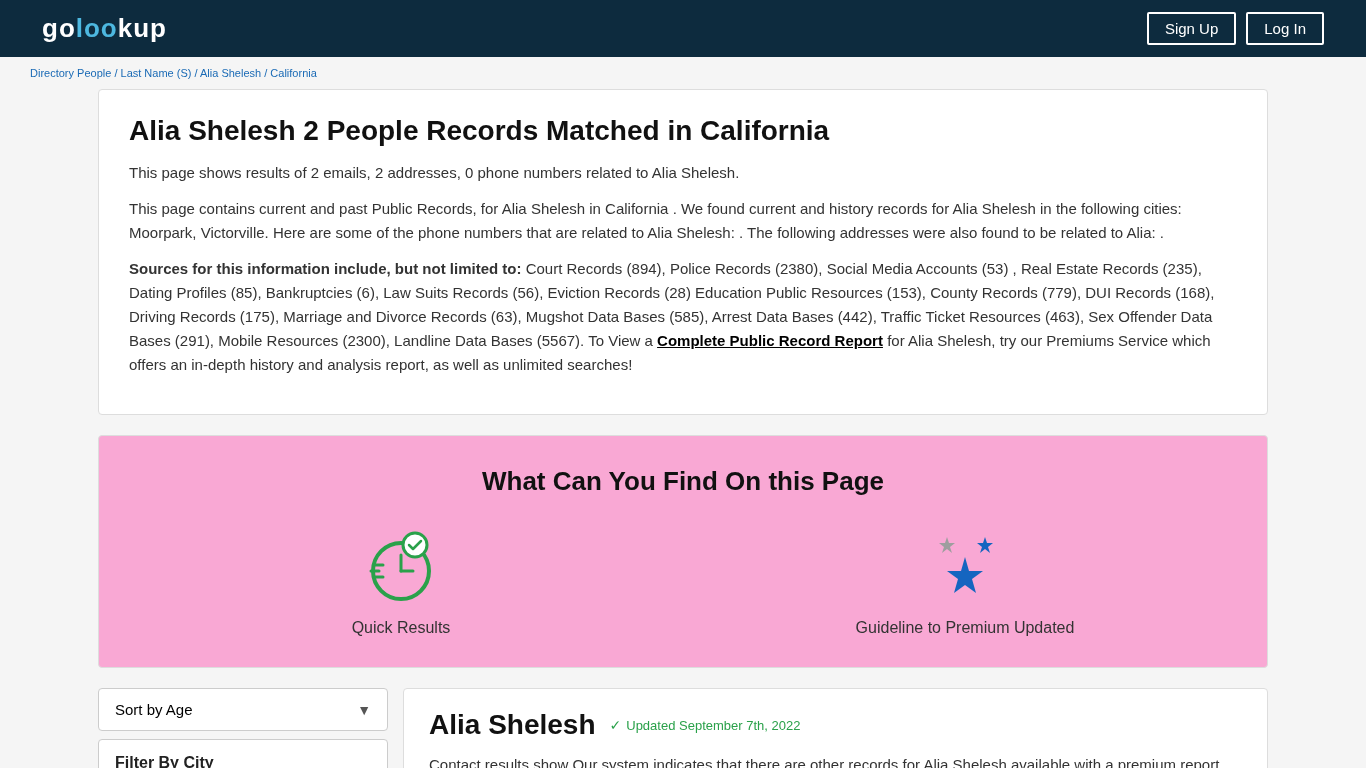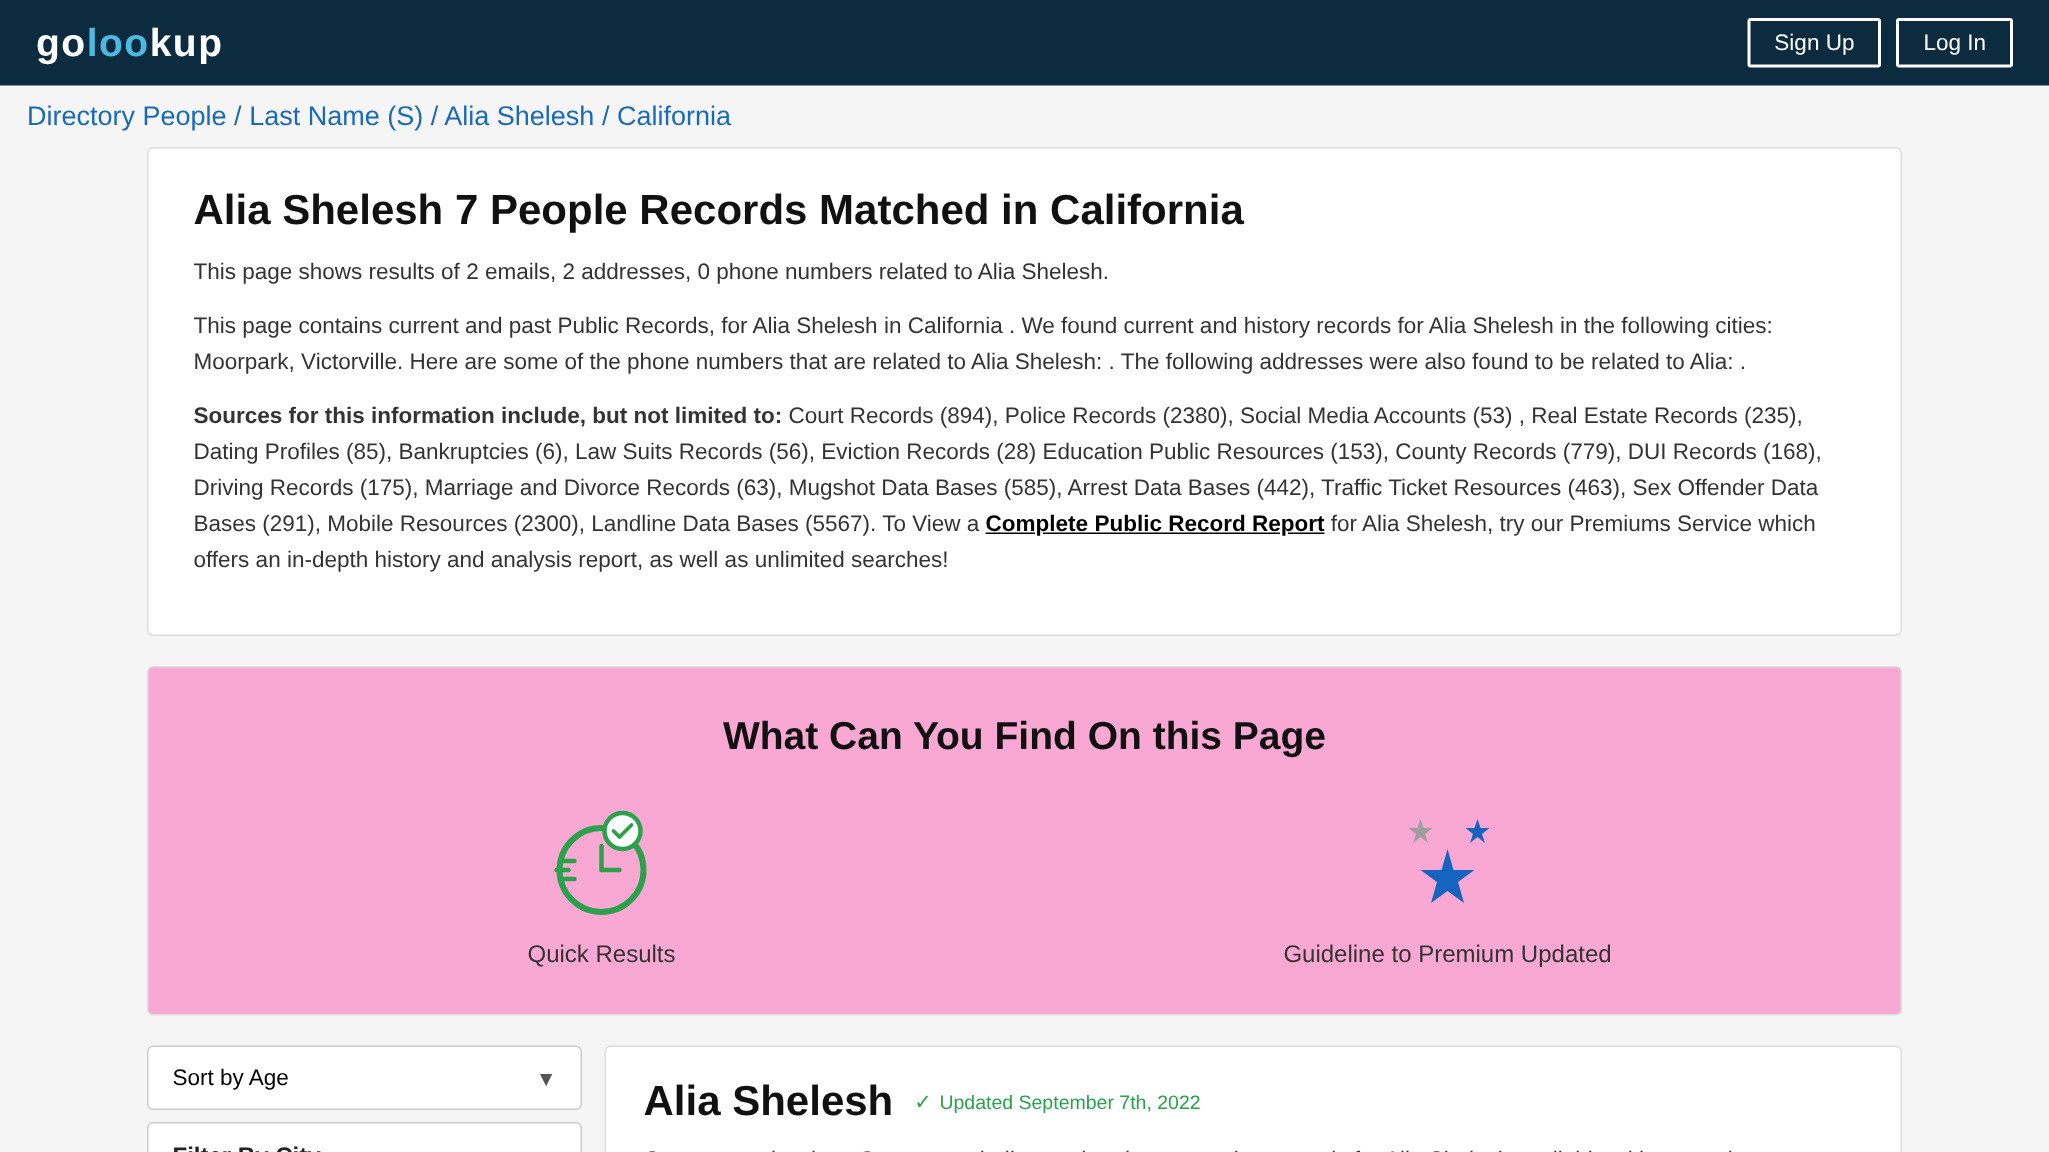--- a/index.html
+++ b/index.html
@@ -1,21 +1,21 @@
 <!DOCTYPE html>
 <html><head>
   <meta charset="utf-8">
   <style>
     * { box-sizing: border-box; margin: 0; padding: 0; }
     body { font-family: Arial, sans-serif; font-size: 15px; color: #222; background: #f5f5f5; }
 
     
     .header {
       background-color: #0d2b3e;
-      padding: 12px 24px;
+      padding: 12px 42px;
       display: flex;
       align-items: center;
       justify-content: space-between;
     }
     .logo {
       color: white;
       font-size: 26px;
       font-weight: bold;
       letter-spacing: 1px;
     }
@@ -26,22 +26,22 @@
       color: white;
       border: 2px solid white;
       padding: 6px 16px;
       font-size: 15px;
       cursor: pointer;
       border-radius: 2px;
     }
 
     
     .breadcrumb {
-      padding: 10px 18px;
-      font-size: 18px;
+      padding: 10px 30px;
+      font-size: 11px;
       color: #1a6ab5;
     }
     .breadcrumb a { color: #1a6ab5; text-decoration: none; }
 
     
     .main-container {
       max-width: 1200px;
       margin: 0 auto;
       padding: 0 15px 30px;
     }
@@ -211,21 +211,21 @@
   <a href="#">Last Name (S)</a>
   <span> / </span>
   <a href="#">Alia Shelesh</a>
   <span> / </span>
   <a href="#">California</a>
 </nav>
 
 <div class="main-container">
 
   <div class="info-card">
-    <h1>Alia Shelesh 7 People Records Matched in California</h1>
+    <h1>Alia Shelesh 2 People Records Matched in California</h1>
     <p>This page shows results of 2 emails, 2 addresses, 0 phone numbers related to Alia Shelesh.</p>
     <p>This page contains current and past Public Records, for Alia Shelesh in California . We found current and history records for Alia Shelesh in the following cities: Moorpark, Victorville. Here are some of the phone numbers that are related to Alia Shelesh: . The following addresses were also found to be related to Alia: .</p>
     <p>
       <strong>Sources for this information include, but not limited to:</strong>
       <span> </span><span>Court Records (894), Police Records (2380), Social Media Accounts (53) , Real Estate Records (235), Dating Profiles (85), Bankruptcies (6), Law Suits Records (56), Eviction Records (28) Education Public Resources (153), County Records (779), DUI Records (168), Driving Records (175), Marriage and Divorce Records (63), Mugshot Data Bases (585), Arrest Data Bases (442), Traffic Ticket Resources (463), Sex Offender Data Bases (291), Mobile Resources (2300), Landline Data Bases (5567). To View a</span>
       <a href="#" class="report-link">Complete Public Record Report</a>
       <span> </span><span>for Alia Shelesh, try our Premiums Service which offers an in-depth history and analysis report, as well as unlimited searches!</span>
     </p>
   </div>
 

